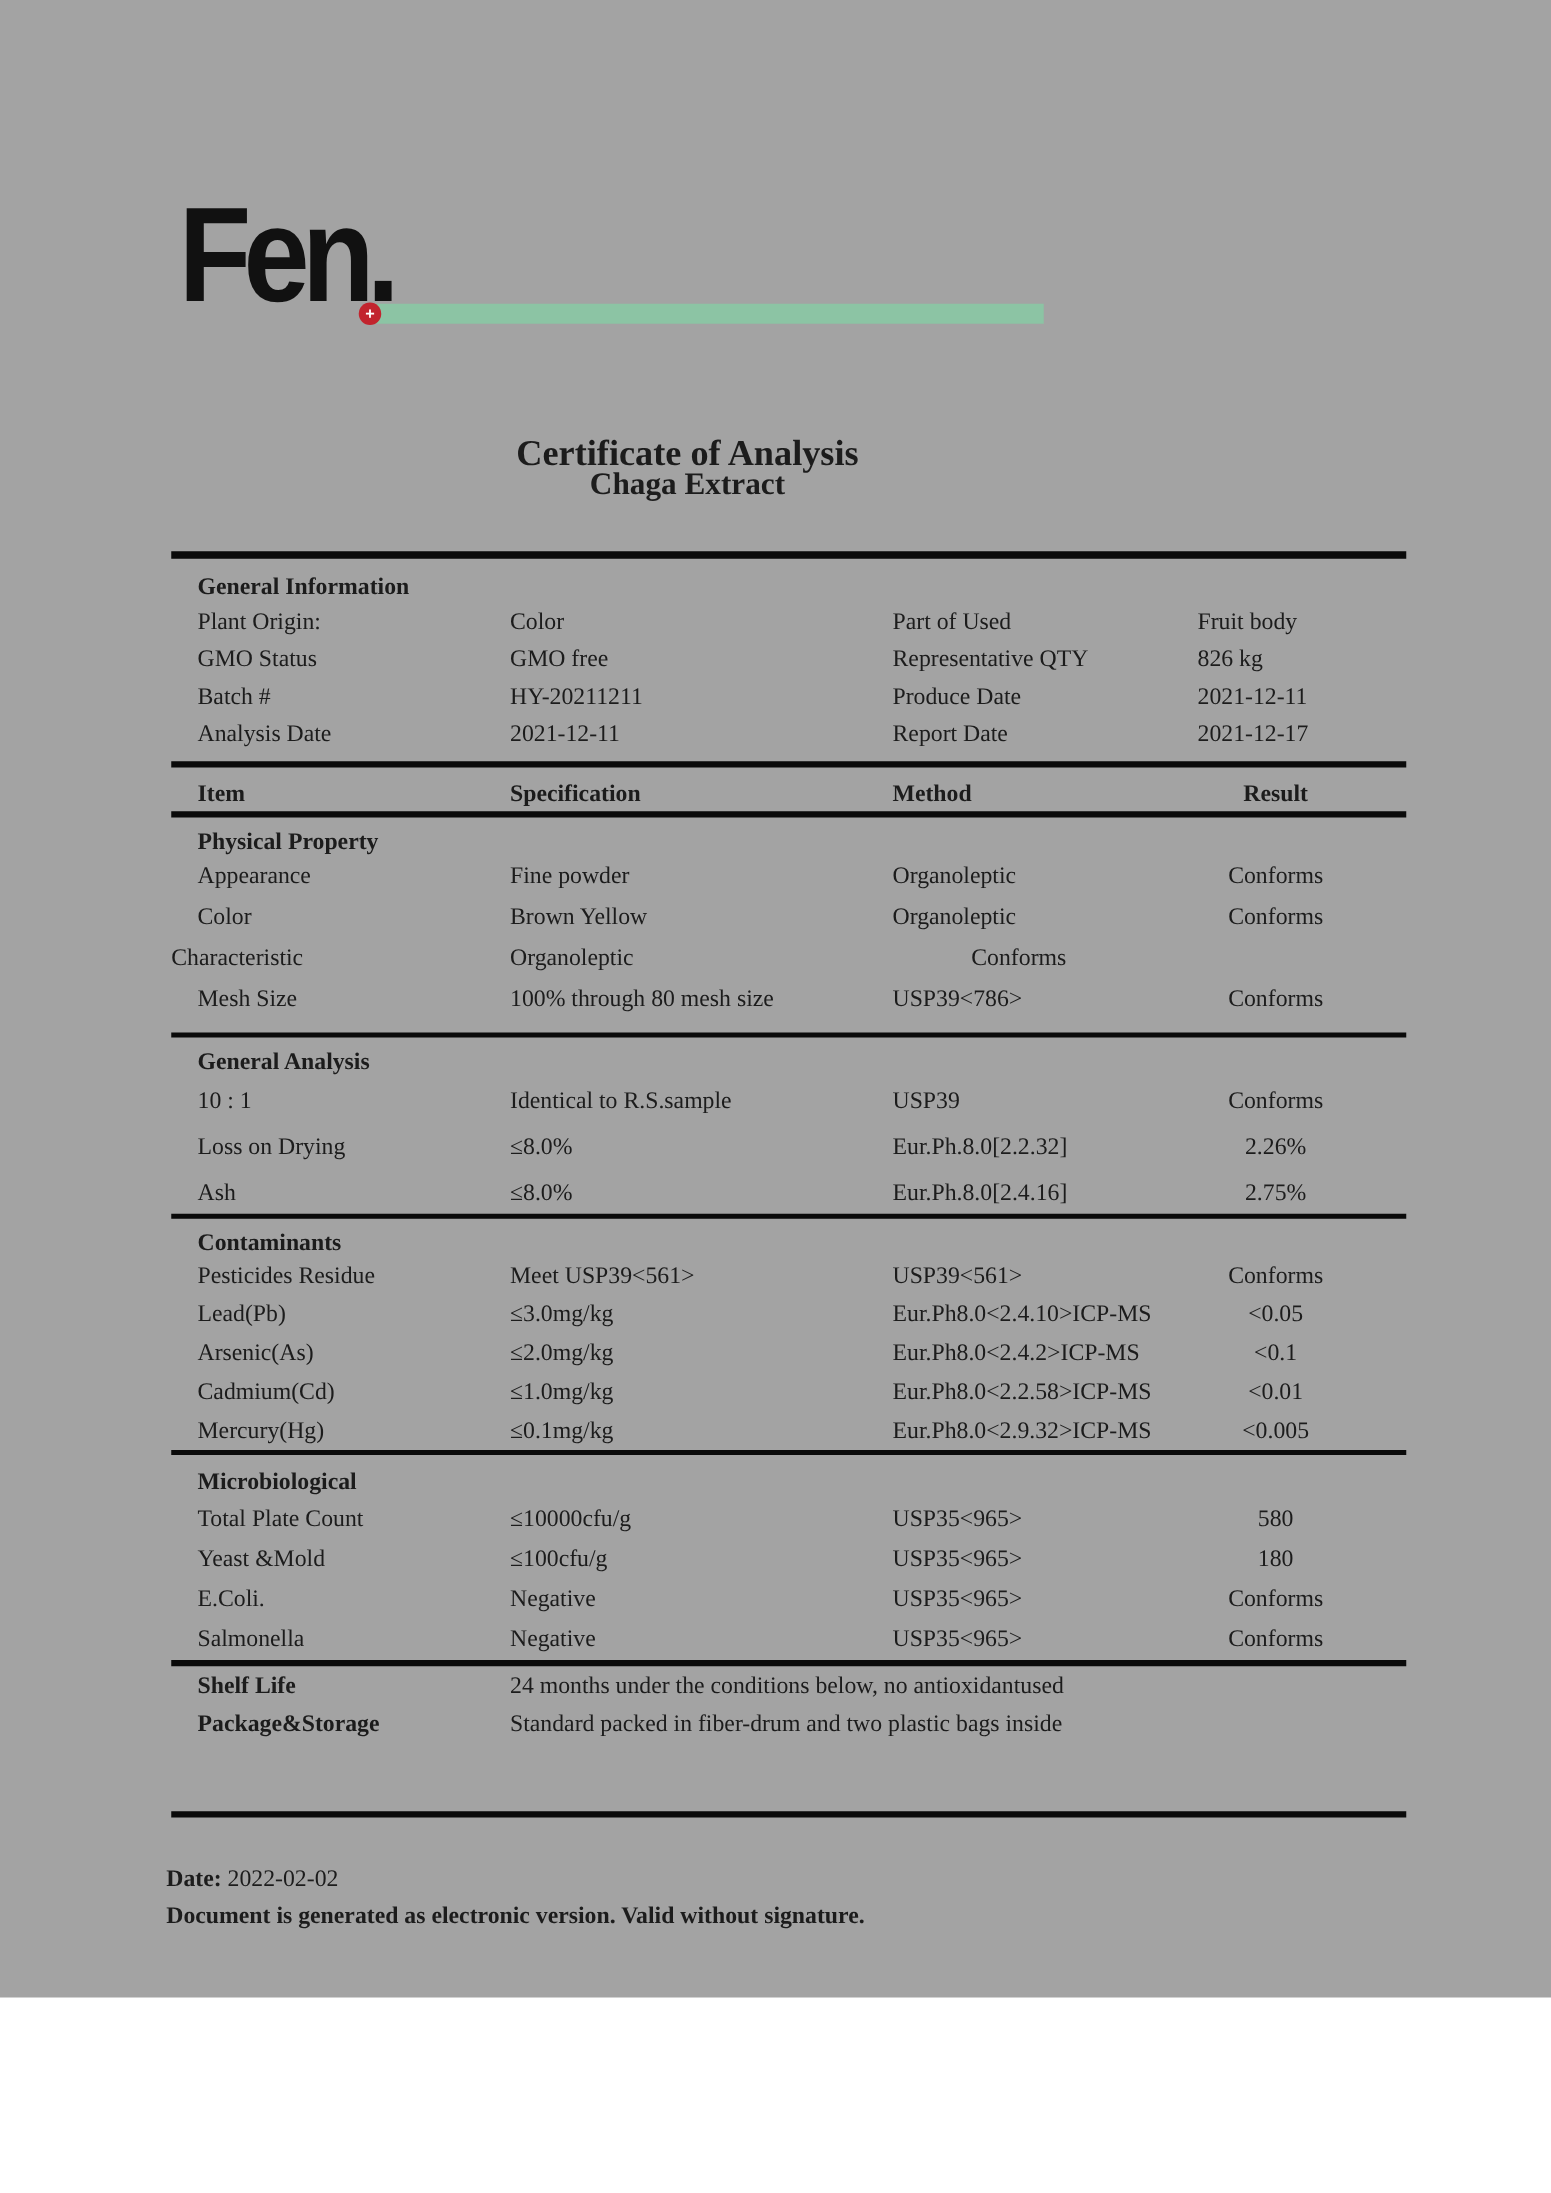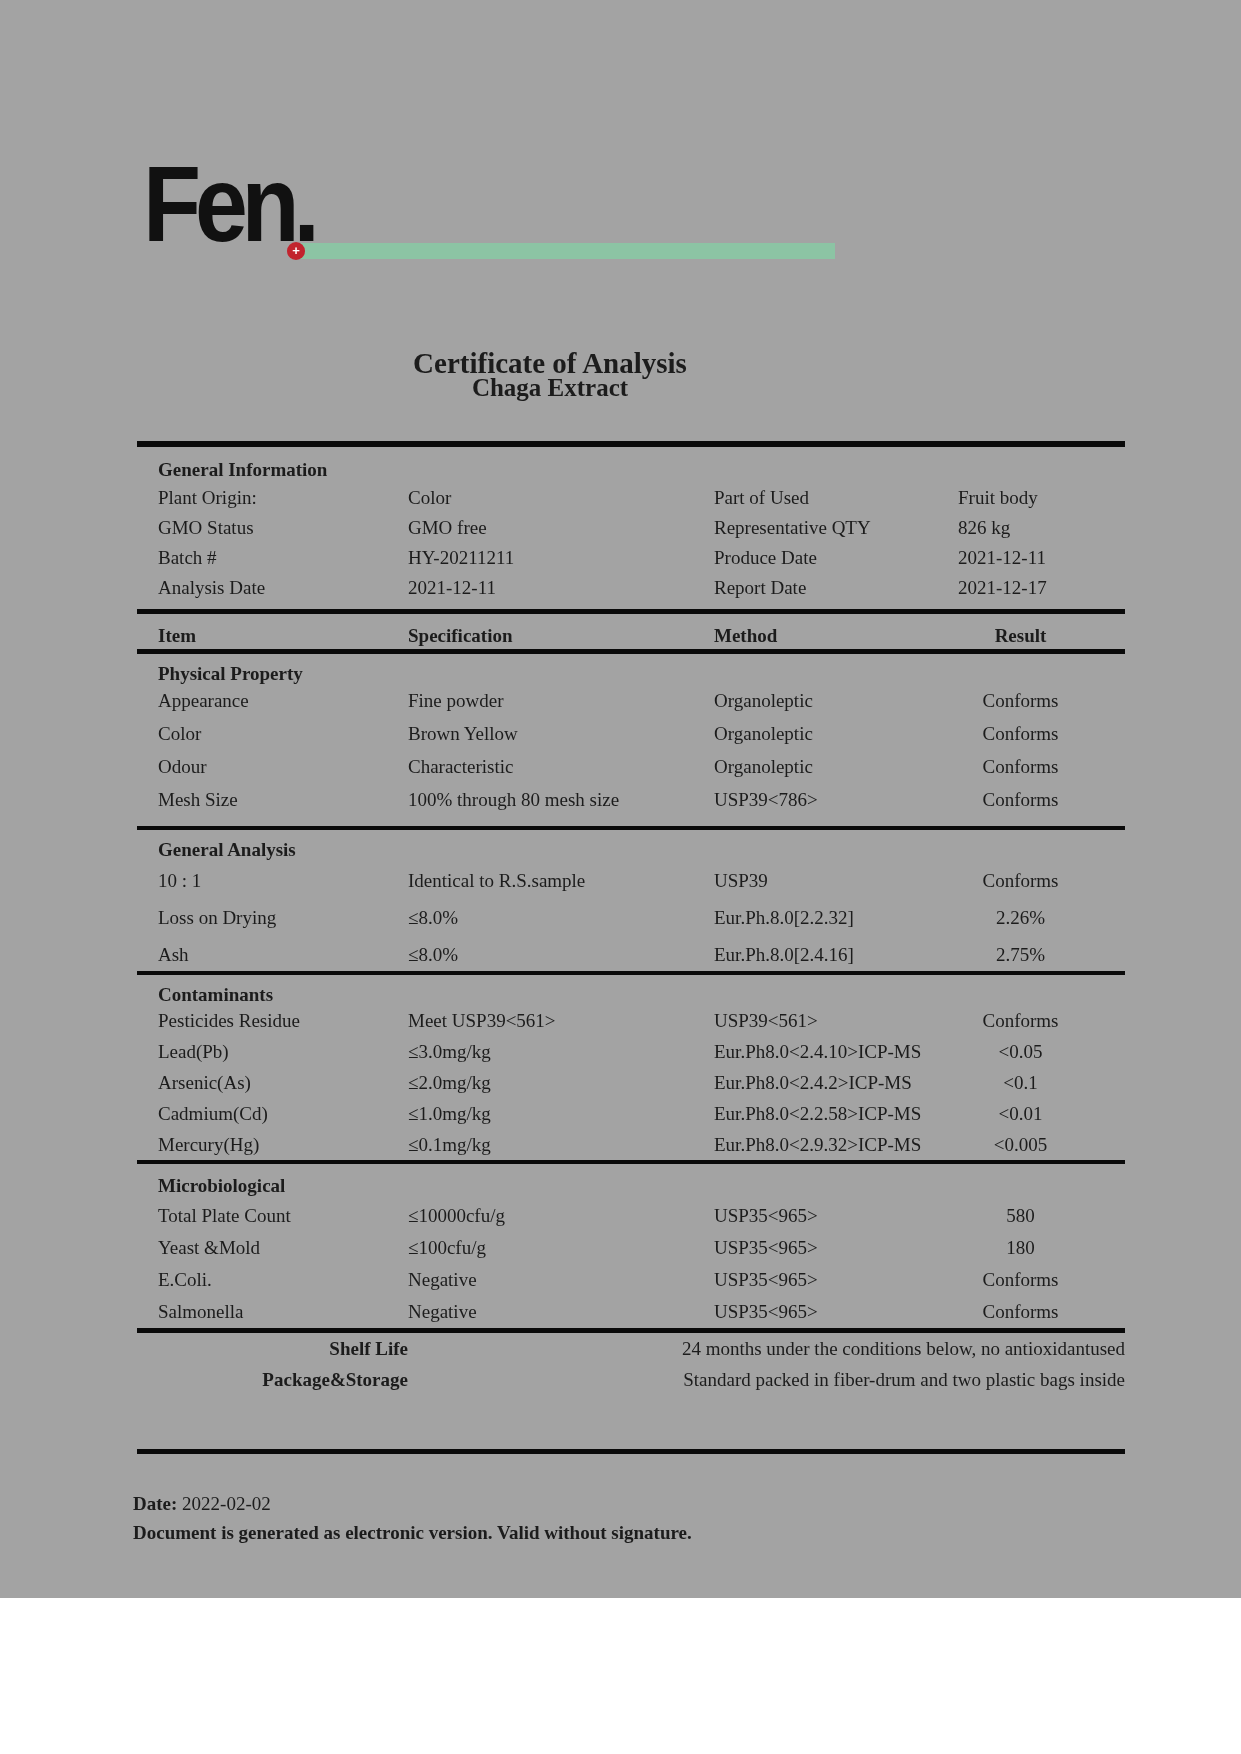--- a/index.html
+++ b/index.html
@@ -54,21 +54,21 @@
 
   .sec-heading-row { height:30px; line-height:40px; }
   .item-row { height:33px; line-height:33px; }
 
   .sec-general-analysis .item-row { height:37px; line-height:42px; }
   .sec-contaminants .item-row { height:31px; line-height:31px; }
   .sec-microbiological .sec-heading-row { height:36px; line-height:44px; }
   .sec-microbiological .item-row { height:32px; line-height:32px; }
   .sec-physical-property { margin-bottom:10px; }
 
-  .storage .row { height:31px; line-height:31px; display:grid; grid-template-columns:271px 717px;text-align:right; }
+  .storage .row { height:31px; line-height:31px; display:grid; grid-template-columns:271px 717px; }
   .storage .s-label { font-weight:bold; padding-left:21px; white-space:nowrap; }
   .storage .s-text { white-space:nowrap; }
   .bottom-rule { margin-top:23px; }
 
   
   .footer { position:absolute; left:133px; top:1489px; font-size:19px; line-height:29px; }
   .footer .date-label { font-weight:bold; }
   .footer .disclaimer { font-weight:bold; }
 </style>
 </head>
@@ -145,21 +145,20 @@
   </div>
 
   <div class="grid item-row">
     <div class="c c1">Color</div>
     <div class="c">Brown Yellow</div>
     <div class="c">Organoleptic</div>
     <div class="c c4">Conforms</div>
   </div>
 
   <div class="grid item-row">
-    <div class="c c1">Odour</div>
     <div class="c">Characteristic</div>
     <div class="c">Organoleptic</div>
     <div class="c c4">Conforms</div>
   </div>
 
   <div class="grid item-row">
     <div class="c c1">Mesh Size</div>
     <div class="c">100% through 80 mesh size</div>
     <div class="c">USP39&lt;786&gt;</div>
     <div class="c c4">Conforms</div>

